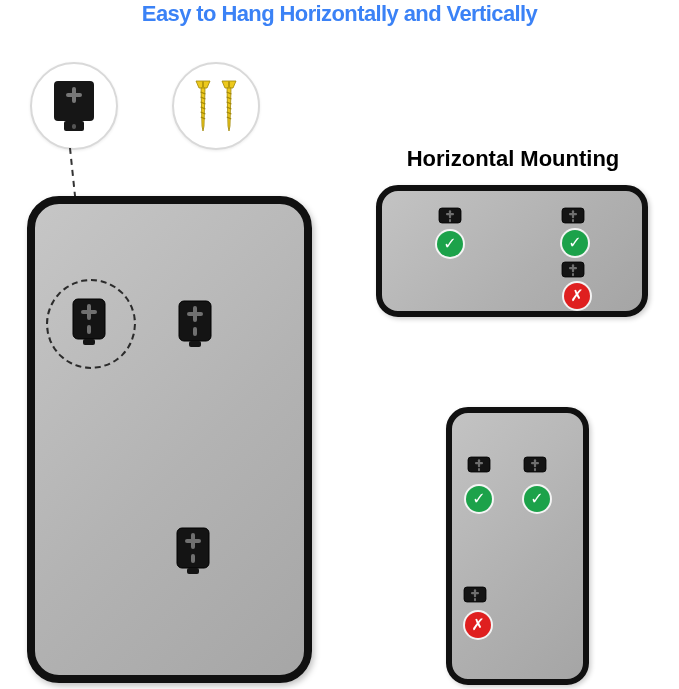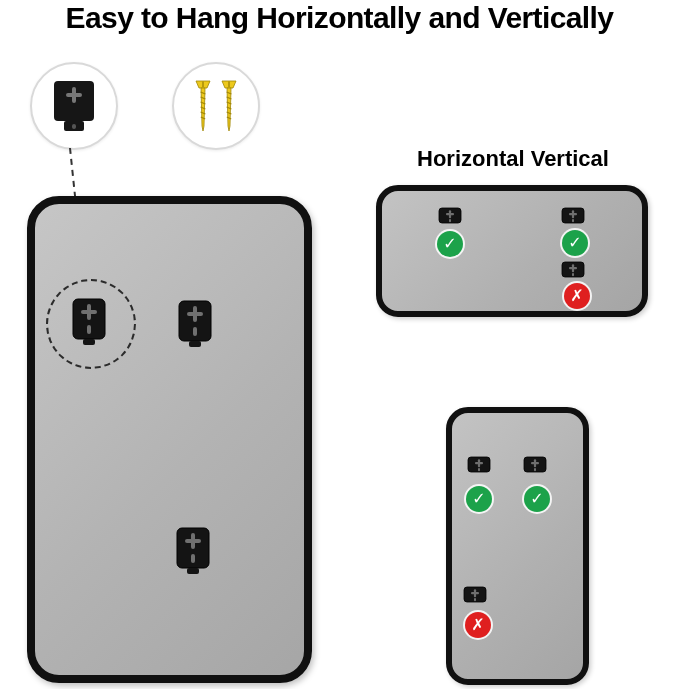--- a/index.html
+++ b/index.html
@@ -10,24 +10,24 @@
     background: #ffffff;
     font-family: "Liberation Sans", sans-serif;
     overflow: hidden;
   }
 
   
   .title {
     position: absolute;
     top: 1px; left: 0; right: 0;
     text-align: center;
-    font-size: 30px;
+    font-size: 22px;
     font-weight: bold;
     letter-spacing: -0.6px;
-    color: #000000;
+    color: #3b82f6;
     white-space: nowrap;
   }
 
   
   .callout {
     position: absolute;
     width: 84px; height: 84px;
     border: 2px solid #d9d9d9;
     border-radius: 50%;
     background: #fff;
@@ -180,21 +180,21 @@
         <use href="#sym-bracket-lg"></use>
       </svg>
     <svg class="bracket-lg" style="left:143px; top:96px;">
         <use href="#sym-bracket-lg"></use>
       </svg>
     <svg class="bracket-lg" style="left:141px; top:323px;">
         <use href="#sym-bracket-lg"></use>
       </svg>
   </div>
 
-  <div class="section-heading heading-horizontal">Horizontal Vertical</div>
+  <div class="section-heading heading-horizontal">Horizontal Mounting</div>
   <div class="demo demo-horizontal">
     <svg class="bracket-sm" style="left:56px; top:16px;">
         <use href="#sym-bracket-sm"></use>
       </svg>
     <div class="badge check" style="left:55px; top:40px;">✓</div>
     <svg class="bracket-sm" style="left:179px; top:16px;">
         <use href="#sym-bracket-sm"></use>
       </svg>
     <div class="badge check" style="left:180px; top:39px;">✓</div>
     <svg class="bracket-sm" style="left:179px; top:70px;">

